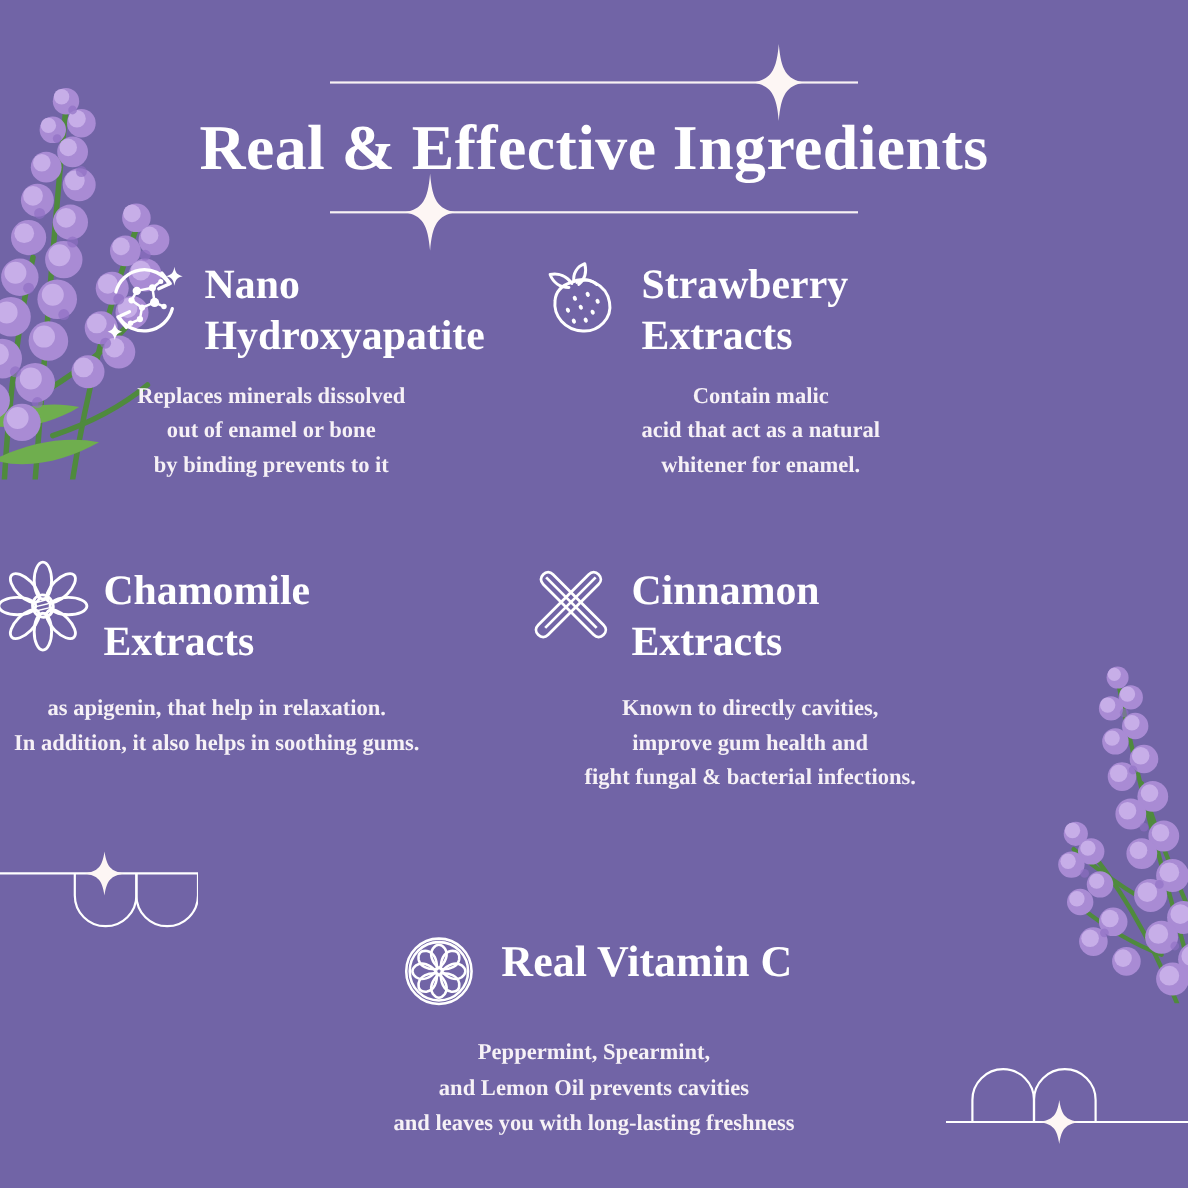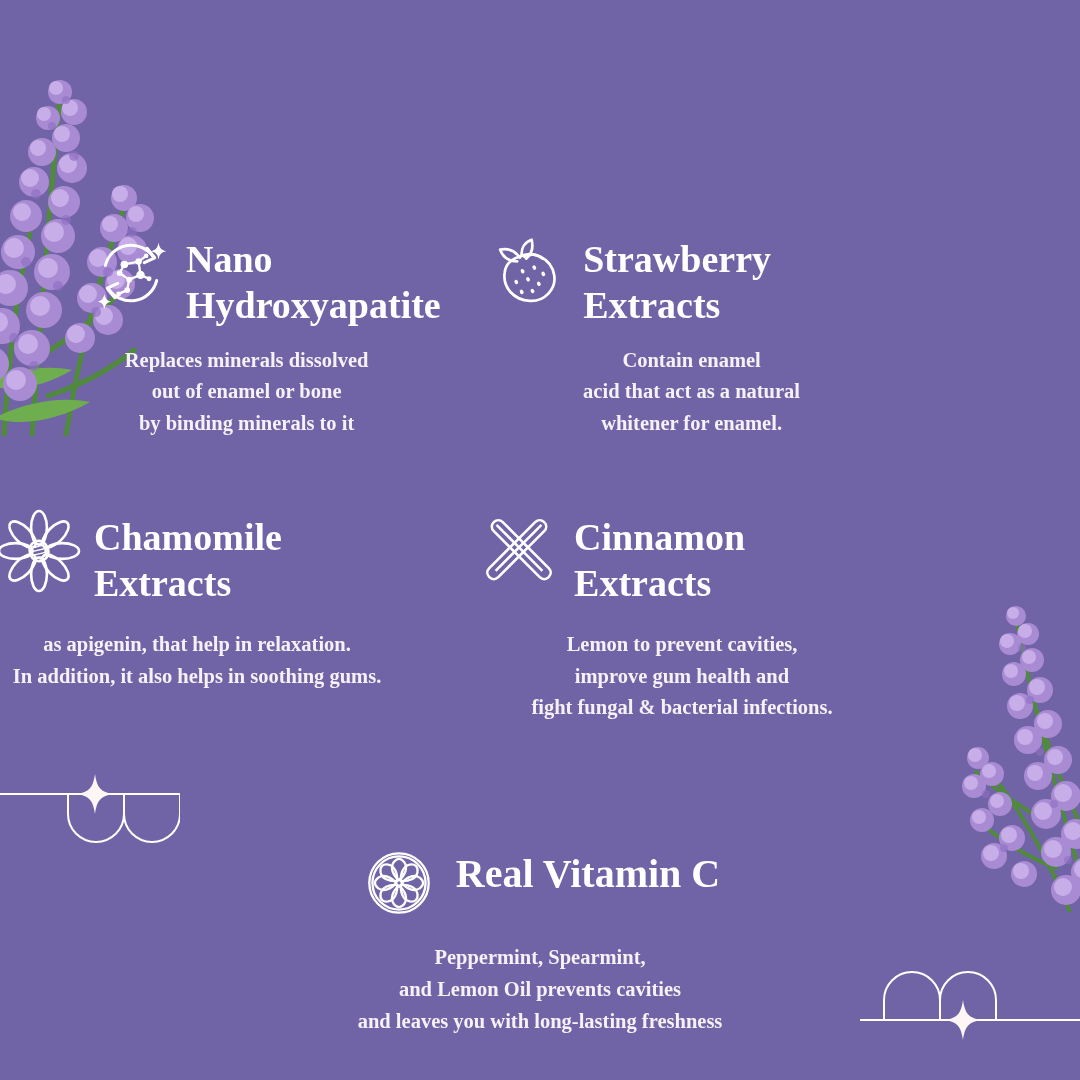--- a/index.html
+++ b/index.html
@@ -312,20 +312,37 @@
           <circle cx="110" cy="118" r="4"></circle>
         <circle cx="120" cy="170" r="4"></circle>
           <circle cx="134" cy="222" r="4"></circle>
         <circle cx="148" cy="278" r="4"></circle>
           <circle cx="66" cy="212" r="4"></circle>
         <circle cx="84" cy="266" r="4"></circle>
       </g>
     </g>
   </svg>
 
+  <div class="title-wrap">
+    <div class="rule rule-top">
+      <span class="line"></span>
+      <svg class="sparkle" viewBox="0 0 46 70" aria-hidden="true">
+        <path d="M23 0 C 25 24, 30 32, 46 35 C 30 38, 25 46, 23 70 C 21 46, 16 38, 0 35 C 16 32, 21 24, 23 0 Z" fill="#fdf6f4"></path>
+      </svg>
+    </div>
+
+    <h1 class="main-title">Real &amp; Effective Ingredients</h1>
+
+    <div class="rule rule-bottom">
+      <span class="line"></span>
+      <svg class="sparkle" viewBox="0 0 46 70" aria-hidden="true">
+        <path d="M23 0 C 25 24, 30 32, 46 35 C 30 38, 25 46, 23 70 C 21 46, 16 38, 0 35 C 16 32, 21 24, 23 0 Z" fill="#fdf6f4"></path>
+      </svg>
+    </div>
+  </div>
 
   <div class="grid">
 
     <div class="row row-1">
 
       <div class="cell cell-nano">
         <div class="head">
           <span class="icon-box">
             <svg viewBox="0 0 80 80" width="76" height="76" aria-hidden="true">
               <g fill="none" stroke="#ffffff" stroke-width="3.2" stroke-linecap="round" stroke-linejoin="round">
@@ -361,21 +378,21 @@
             </svg>
           </span>
           <div class="ing-name">
             <div>Nano</div>
             <div>Hydroxyapatite</div>
           </div>
         </div>
         <div class="desc">
           <div>Replaces minerals dissolved</div>
           <div>out of enamel or bone</div>
-          <div>by binding minerals to it</div>
+          <div>by binding prevents to it</div>
         </div>
       </div>
 
       <div class="cell cell-straw">
         <div class="head">
           <span class="icon-box">
             <svg viewBox="0 0 80 80" width="72" height="72" aria-hidden="true">
               <g fill="none" stroke="#ffffff" stroke-width="3" stroke-linecap="round" stroke-linejoin="round">
                 <path d="M30 22 C 46 14, 66 24, 69 42 C 72 58, 58 72, 42 71 C 24 70, 12 56, 14 40 C 15 30, 21 25, 30 22 Z"></path>
                 <path d="M31 23 C 26 16, 18 12, 9 14 C 12 22, 19 27, 28 27"></path>
@@ -393,21 +410,21 @@
                 <ellipse cx="45" cy="60" rx="2" ry="2.6" transform="rotate(-25 45 60)"></ellipse>
               </g>
             </svg>
           </span>
           <div class="ing-name">
             <div>Strawberry</div>
             <div>Extracts</div>
           </div>
         </div>
         <div class="desc">
-          <div>Contain enamel</div>
+          <div>Contain malic</div>
           <div>acid that act as a natural</div>
           <div>whitener for enamel.</div>
         </div>
       </div>
     </div>
 
     <div class="row row-2">
 
       <div class="cell cell-cham">
         <div class="head">
@@ -459,21 +476,21 @@
                 <path d="M65 11 L 14 62"></path>
               </g>
             </svg>
           </span>
           <div class="ing-name">
             <div>Cinnamon</div>
             <div>Extracts</div>
           </div>
         </div>
         <div class="desc">
-          <div>Lemon to prevent cavities,</div>
+          <div>Known to directly cavities,</div>
           <div>improve gum health and</div>
           <div>fight fungal &amp; bacterial infections.</div>
         </div>
       </div>
     </div>
   </div>
 
   <div class="bottom">
     <div class="head">
       <span class="icon-box">

